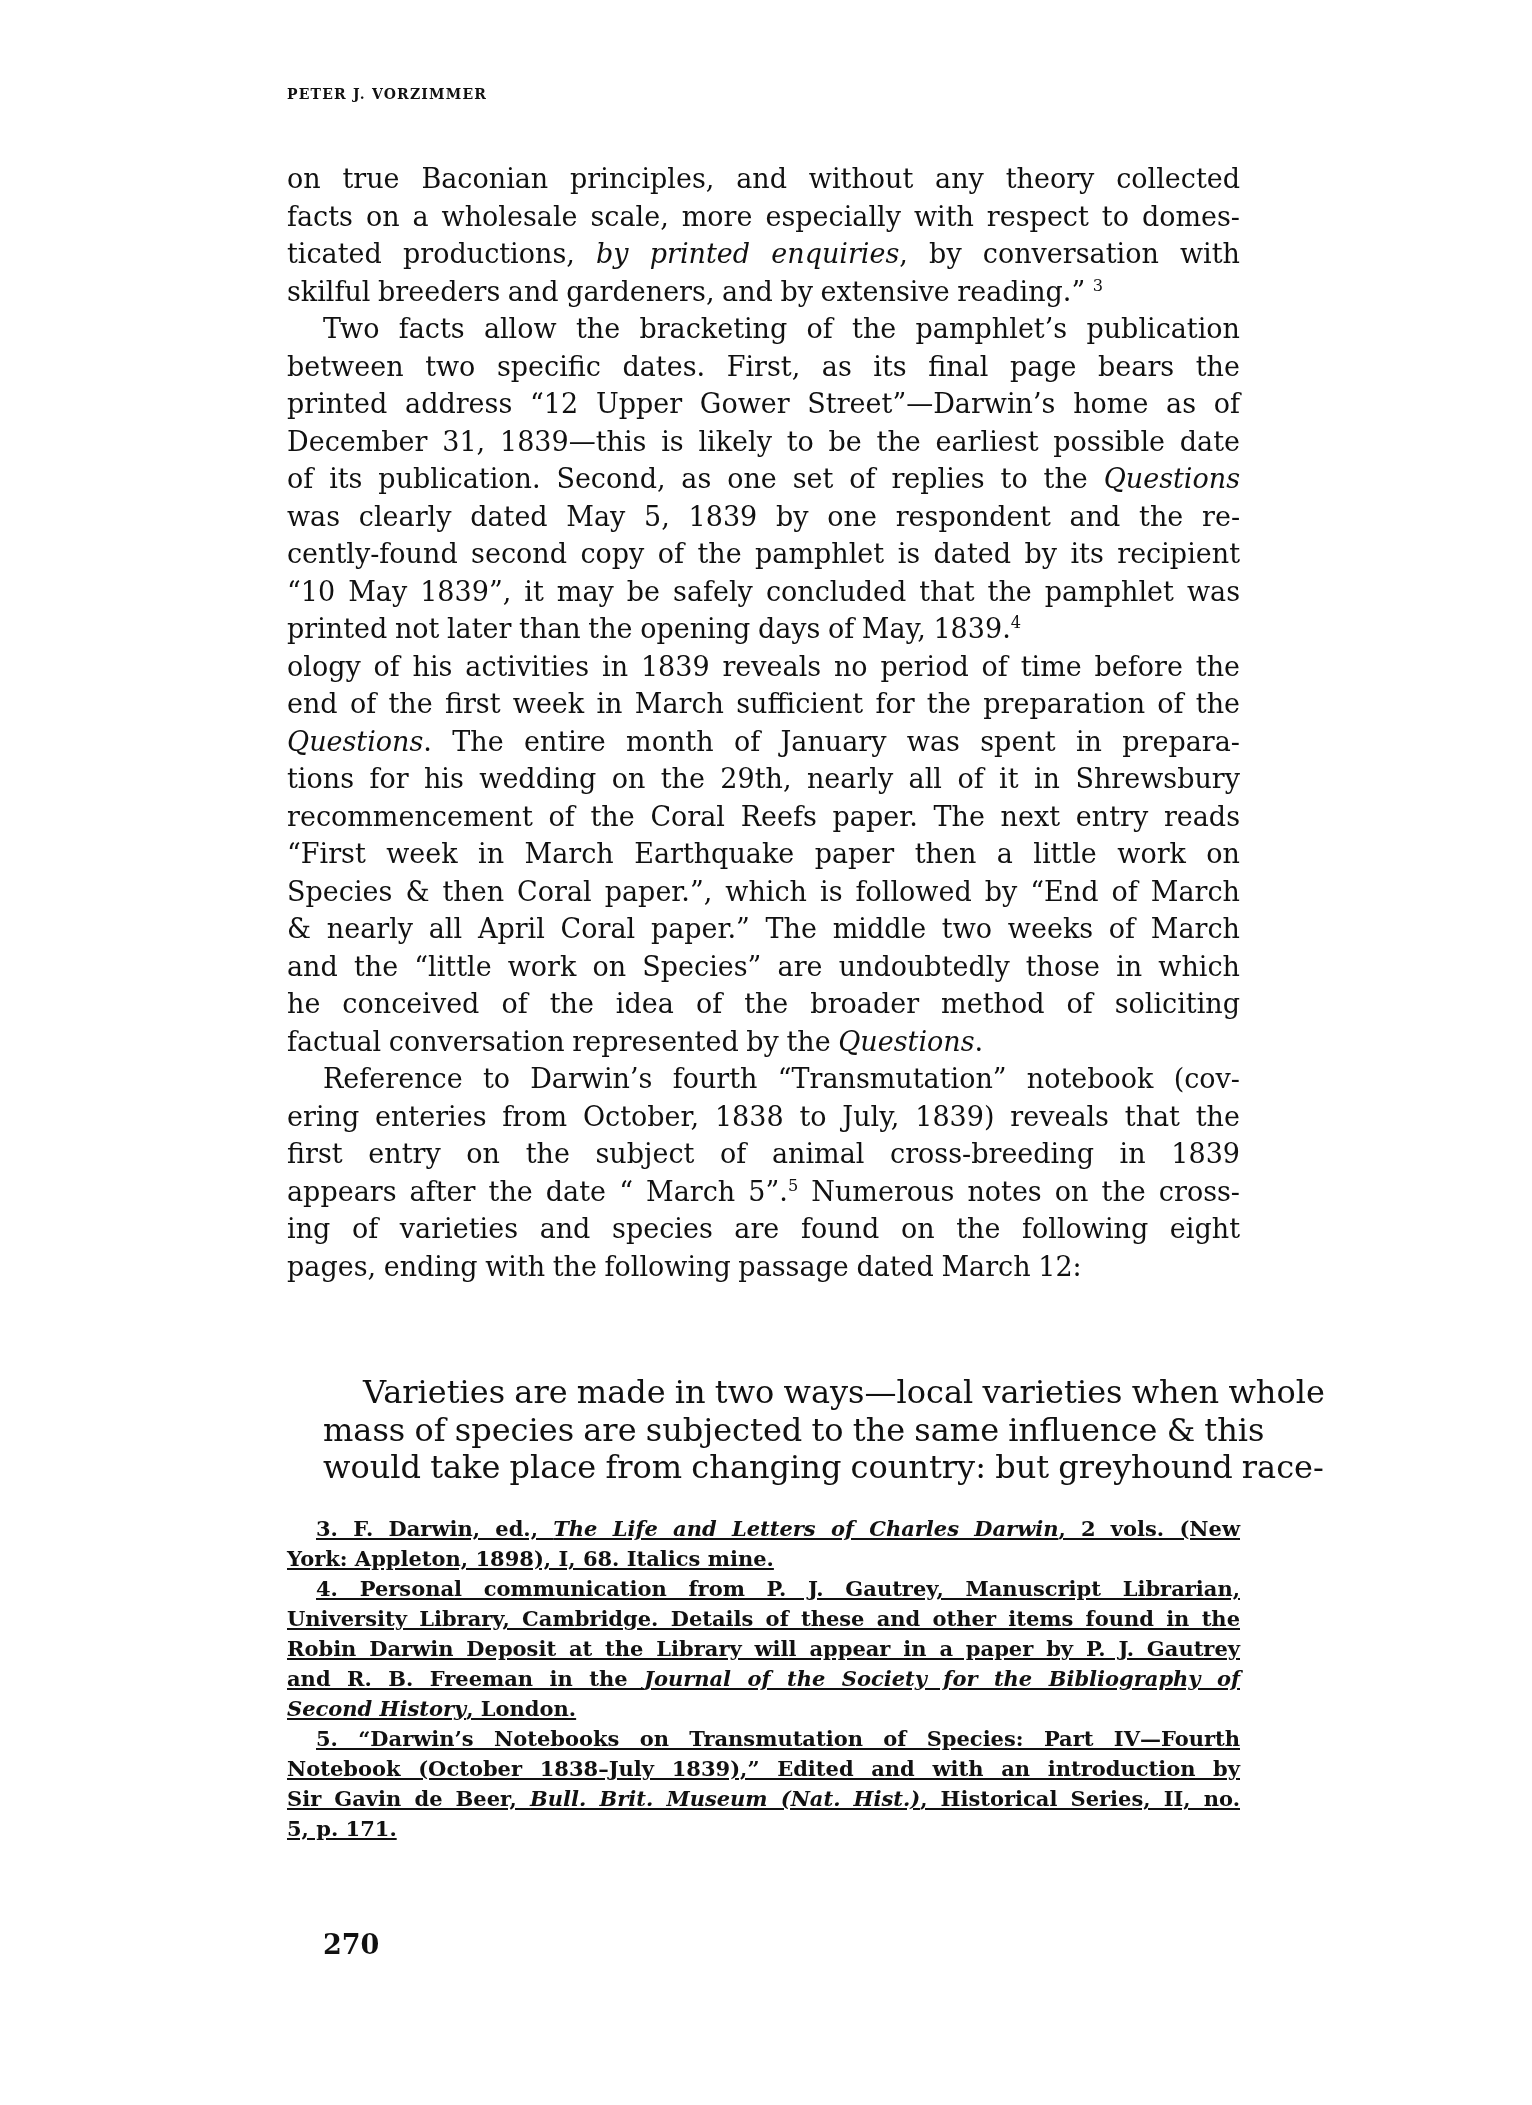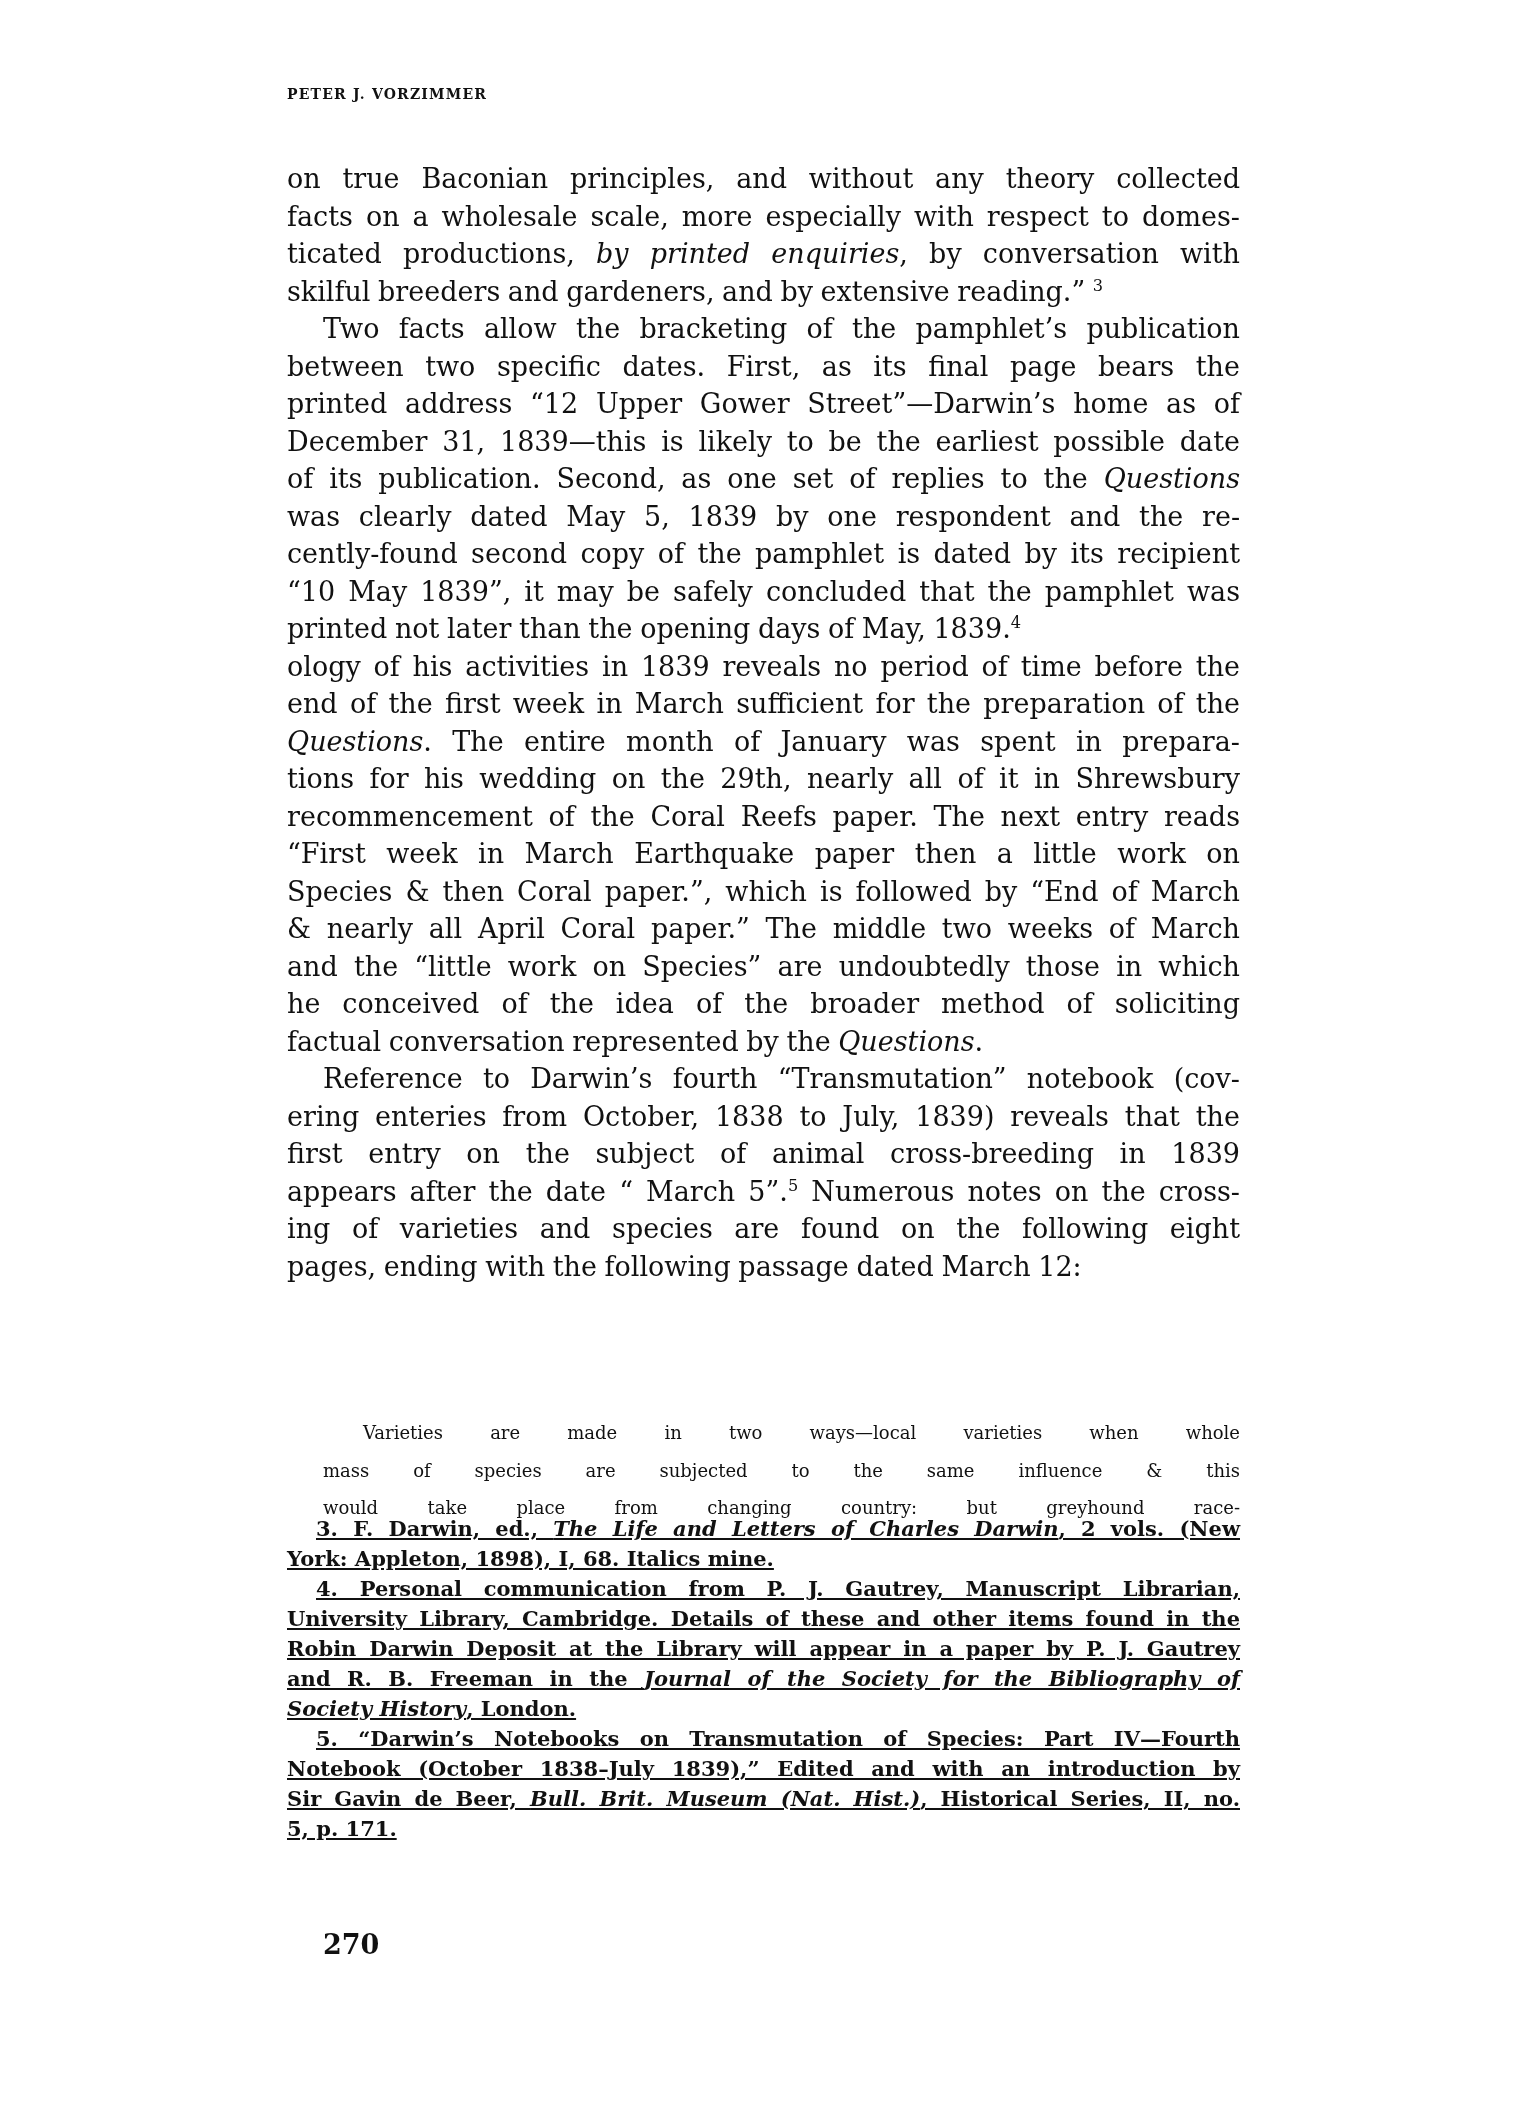--- a/index.html
+++ b/index.html
@@ -20,21 +20,21 @@
     }
     .line {
       display: block; height: 37.5px; white-space: nowrap;
       text-align: justify; text-align-last: justify;
       word-spacing: -1px;
     }
     .line.last { text-align-last: left; }
     .line.indent { padding-left: 36px; }
     .blockquote {
       position: absolute; left: 323px; top: 1374px; width: 917px;
-      font-size: 18px; line-height: 37.5px; margin-top: 40px;
+      font-size: 32px; line-height: 37.5px;
     }
     .blockquote .line.indent { padding-left: 40px; }
     .footnotes {
       position: absolute; left: 287px; top: 1514px; width: 953px;
       font-size: 21px; line-height: 30px; font-weight: bold;
     }
     .footnotes .line { height: 30px; word-spacing: 0; text-decoration: underline; }
     .footnotes .line.indent { padding-left: 29px; }
     .footnote { margin-bottom: 0; }
     .page-number {
@@ -92,21 +92,21 @@
   <div class="footnotes">
     <div class="footnote">
         <span class="line indent"><span>3. F. Darwin, ed., </span><i>The Life and Letters of Charles Darwin</i><span>, 2 vols. (New</span></span>
         <span class="line last"><span>York: Appleton, 1898), I, 68. Italics mine.</span></span>
       </div>
     <div class="footnote">
         <span class="line indent"><span>4. Personal communication from P. J. Gautrey, Manuscript Librarian,</span></span>
         <span class="line"><span>University Library, Cambridge. Details of these and other items found in the</span></span>
         <span class="line"><span>Robin Darwin Deposit at the Library will appear in a paper by P. J. Gautrey</span></span>
         <span class="line"><span>and R. B. Freeman in the </span><i>Journal of the Society for the Bibliography of</i></span>
-        <span class="line last"><i>Society History</i><span>, London.</span></span>
+        <span class="line last"><i>Second History</i><span>, London.</span></span>
       </div>
     <div class="footnote">
         <span class="line indent"><span>5. “Darwin’s Notebooks on Transmutation of Species: Part IV—Fourth</span></span>
         <span class="line"><span>Notebook (October 1838–July 1839),” Edited and with an introduction by</span></span>
         <span class="line"><span>Sir Gavin de Beer, </span><i>Bull. Brit. Museum (Nat. Hist.)</i><span>, Historical Series, II, no.</span></span>
         <span class="line last"><span>5, p. 171.</span></span>
       </div>
   </div>
 
   <div class="page-number">270</div>

